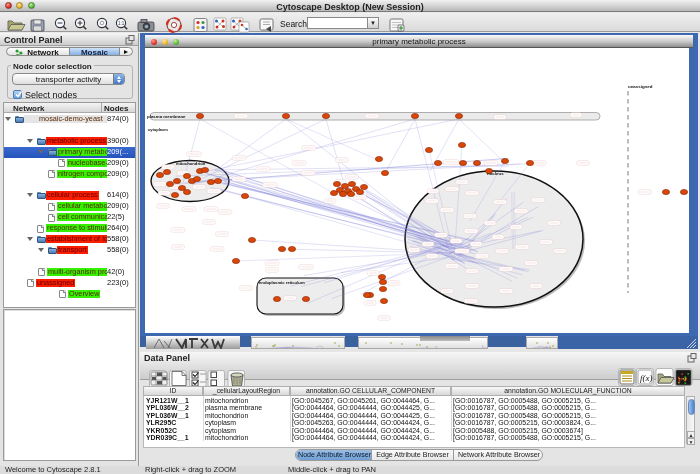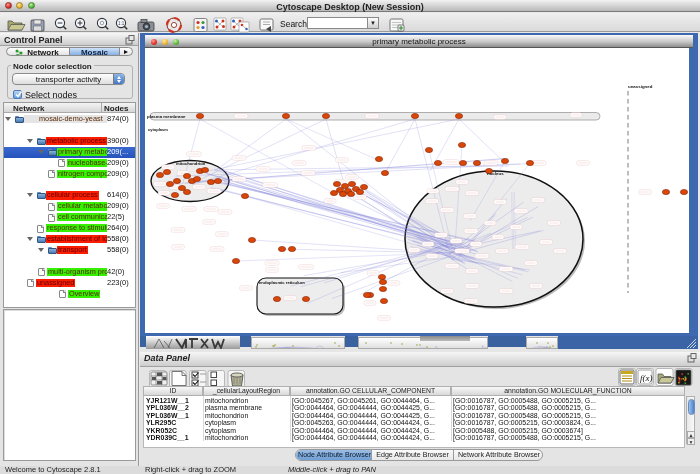--- a/index.html
+++ b/index.html
@@ -647,21 +647,21 @@
         <circle cx="22" cy="9" r="0.8" fill="#a0a040"></circle>
         <circle cx="22" cy="9" r="0.8" fill="#a0a040"></circle>
         <circle cx="13" cy="9" r="0.8" fill="#a0a040"></circle>
       </svg></div>
     <svg style="position:absolute;left:544px;top:1px;" width="13" height="12">
       <path d="M3 11 L12 2 M6 11 L12 5 M9 11 L12 8" stroke="#cdd8ea" stroke-width="1"></path>
     </svg>
   </div>
 
 <div class="abs" style="left:140px;top:352px;width:560px;height:114px;background:#e4e4e4;">
-  <div class="abs" style="left:0;top:0;width:100%;height:15px;background:linear-gradient(#f6f6f6,#cdcdcd);border-bottom:1px solid #a0a0a0;font-style:italic;">
+  <div class="abs" style="left:0;top:0;width:100%;height:28px;background:linear-gradient(#f6f6f6,#cdcdcd);border-bottom:1px solid #a0a0a0;">
     <div class="abs" style="left:4px;top:1px;font-size:9px;font-weight:bold;color:#222;">Data Panel</div>
     <svg class="abs" style="right:3px;top:1px;" width="10" height="10">
         <rect x="1" y="3" width="6" height="6" fill="none" stroke="#666" stroke-width="1"></rect>
         <rect x="4" y="0.5" width="5" height="5" fill="#e8e8e8" stroke="#666" stroke-width="1"></rect>
       </svg>
   </div>
 </div>
 <svg width="120" height="26" viewBox="0 0 120 26" style="position:absolute;left:142px;top:366px;">
     <rect x="7.5" y="4.5" width="16.5" height="16.5" rx="2" fill="#f6f6f6" stroke="#a8a8a8" stroke-width="0.8"></rect>
     <rect x="27.5" y="4.5" width="16.5" height="16.5" rx="2" fill="#f6f6f6" stroke="#a8a8a8" stroke-width="0.8"></rect>
@@ -785,13 +785,13 @@
 
 <div class="abs" style="left:295px;top:449px;width:248px;height:12px;border:1px solid #9a9a9a;border-radius:6px;background:linear-gradient(#fafafa,#e8e8e8);overflow:hidden;font-size:7.1px;line-height:11px;color:#222;">
   <div class="abs" style="left:0;top:0;width:75px;height:100%;background:linear-gradient(#9cbde2,#6f9fd4);text-align:right;color:#0a1a30;">Node Attribute Browser</div>
   <div class="abs" style="left:75px;top:0;width:82px;height:100%;border-left:1px solid #9a9a9a;text-align:center;">Edge Attribute Browser</div>
   <div class="abs" style="left:157px;top:0;width:91px;height:100%;border-left:1px solid #9a9a9a;text-align:center;">Network Attribute Browser</div>
 </div>
 
 <div class="abs" style="left:0;top:466px;width:700px;height:8px;background:#dcdcdc;"></div>
 <div class="abs" style="left:5px;top:465px;font-size:7.5px;color:#222;">Welcome to Cytoscape 2.8.1</div>
 <div class="abs" style="left:145px;top:465px;font-size:7.5px;color:#222;">Right-click + drag to ZOOM</div>
-<div class="abs" style="left:288px;top:465px;font-size:7.5px;color:#222;font-style:italic;">Middle-click + drag to PAN</div>
+<div class="abs" style="left:288px;top:465px;font-size:7.5px;color:#222;">Middle-click + drag to PAN</div>
 
 </body></html>

